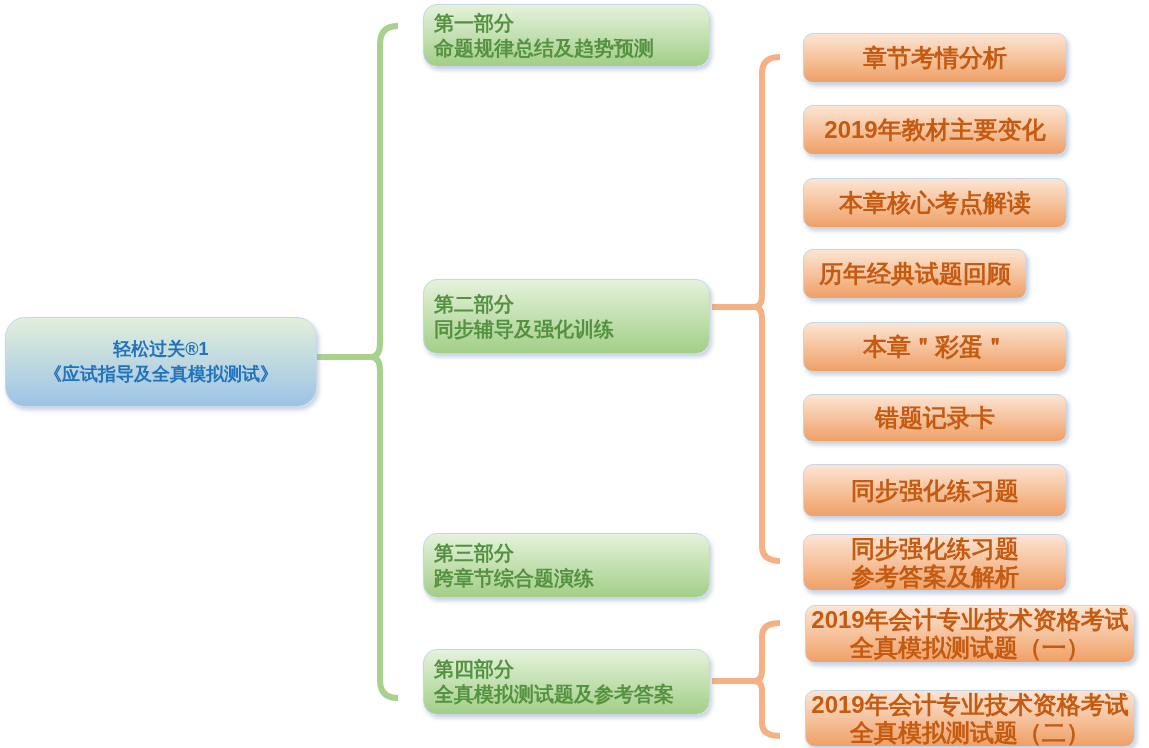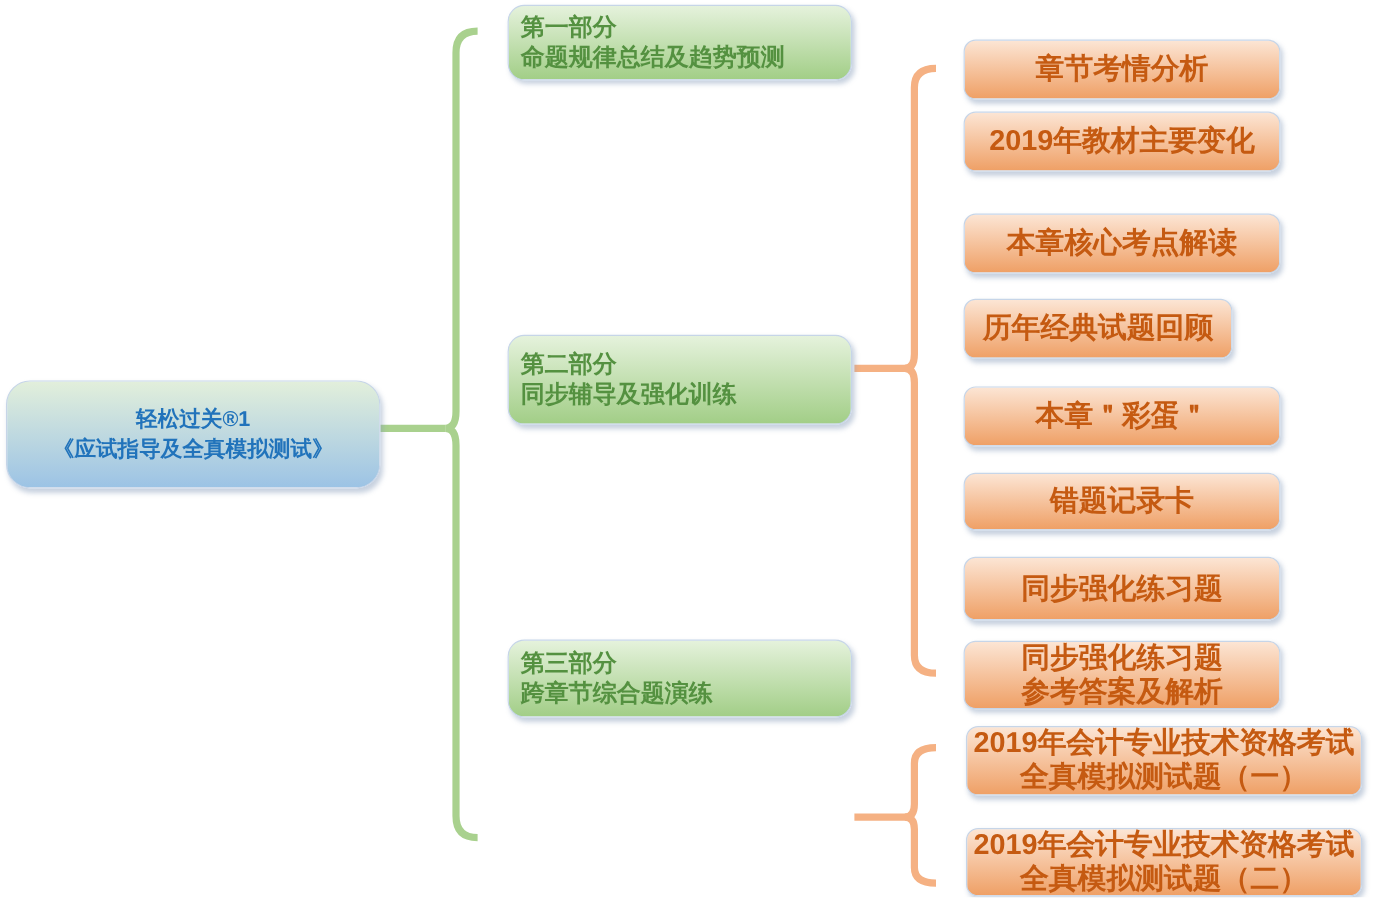--- a/index.html
+++ b/index.html
@@ -94,25 +94,29 @@
   <div class="node part-node" style="left:423px;top:279px;width:287px;height:75px;">
     <div>第二部分</div>
     <div>同步辅导及强化训练</div>
   </div>
 
   <div class="node part-node" style="left:423px;top:533px;width:287px;height:65px;">
     <div>第三部分</div>
     <div>跨章节综合题演练</div>
   </div>
 
+  <div class="node part-node" style="left:423px;top:649px;width:287px;height:66px;">
+    <div>第四部分</div>
+    <div>全真模拟测试题及参考答案</div>
+  </div>
 
   <div class="node child-node" style="left:803px;top:33px;width:264px;height:50px;">
     <div>章节考情分析</div>
   </div>
-  <div class="node child-node" style="left:803px;top:93px;width:264px;height:50px;">
+  <div class="node child-node" style="left:803px;top:105px;width:264px;height:50px;">
     <div>2019年教材主要变化</div>
   </div>
   <div class="node child-node" style="left:803px;top:178px;width:264px;height:50px;">
     <div>本章核心考点解读</div>
   </div>
   <div class="node child-node" style="left:803px;top:249px;width:224px;height:50px;">
     <div>历年经典试题回顾</div>
   </div>
   <div class="node child-node" style="left:803px;top:322px;width:264px;height:50px;">
     <div>本章＂彩蛋＂</div>

